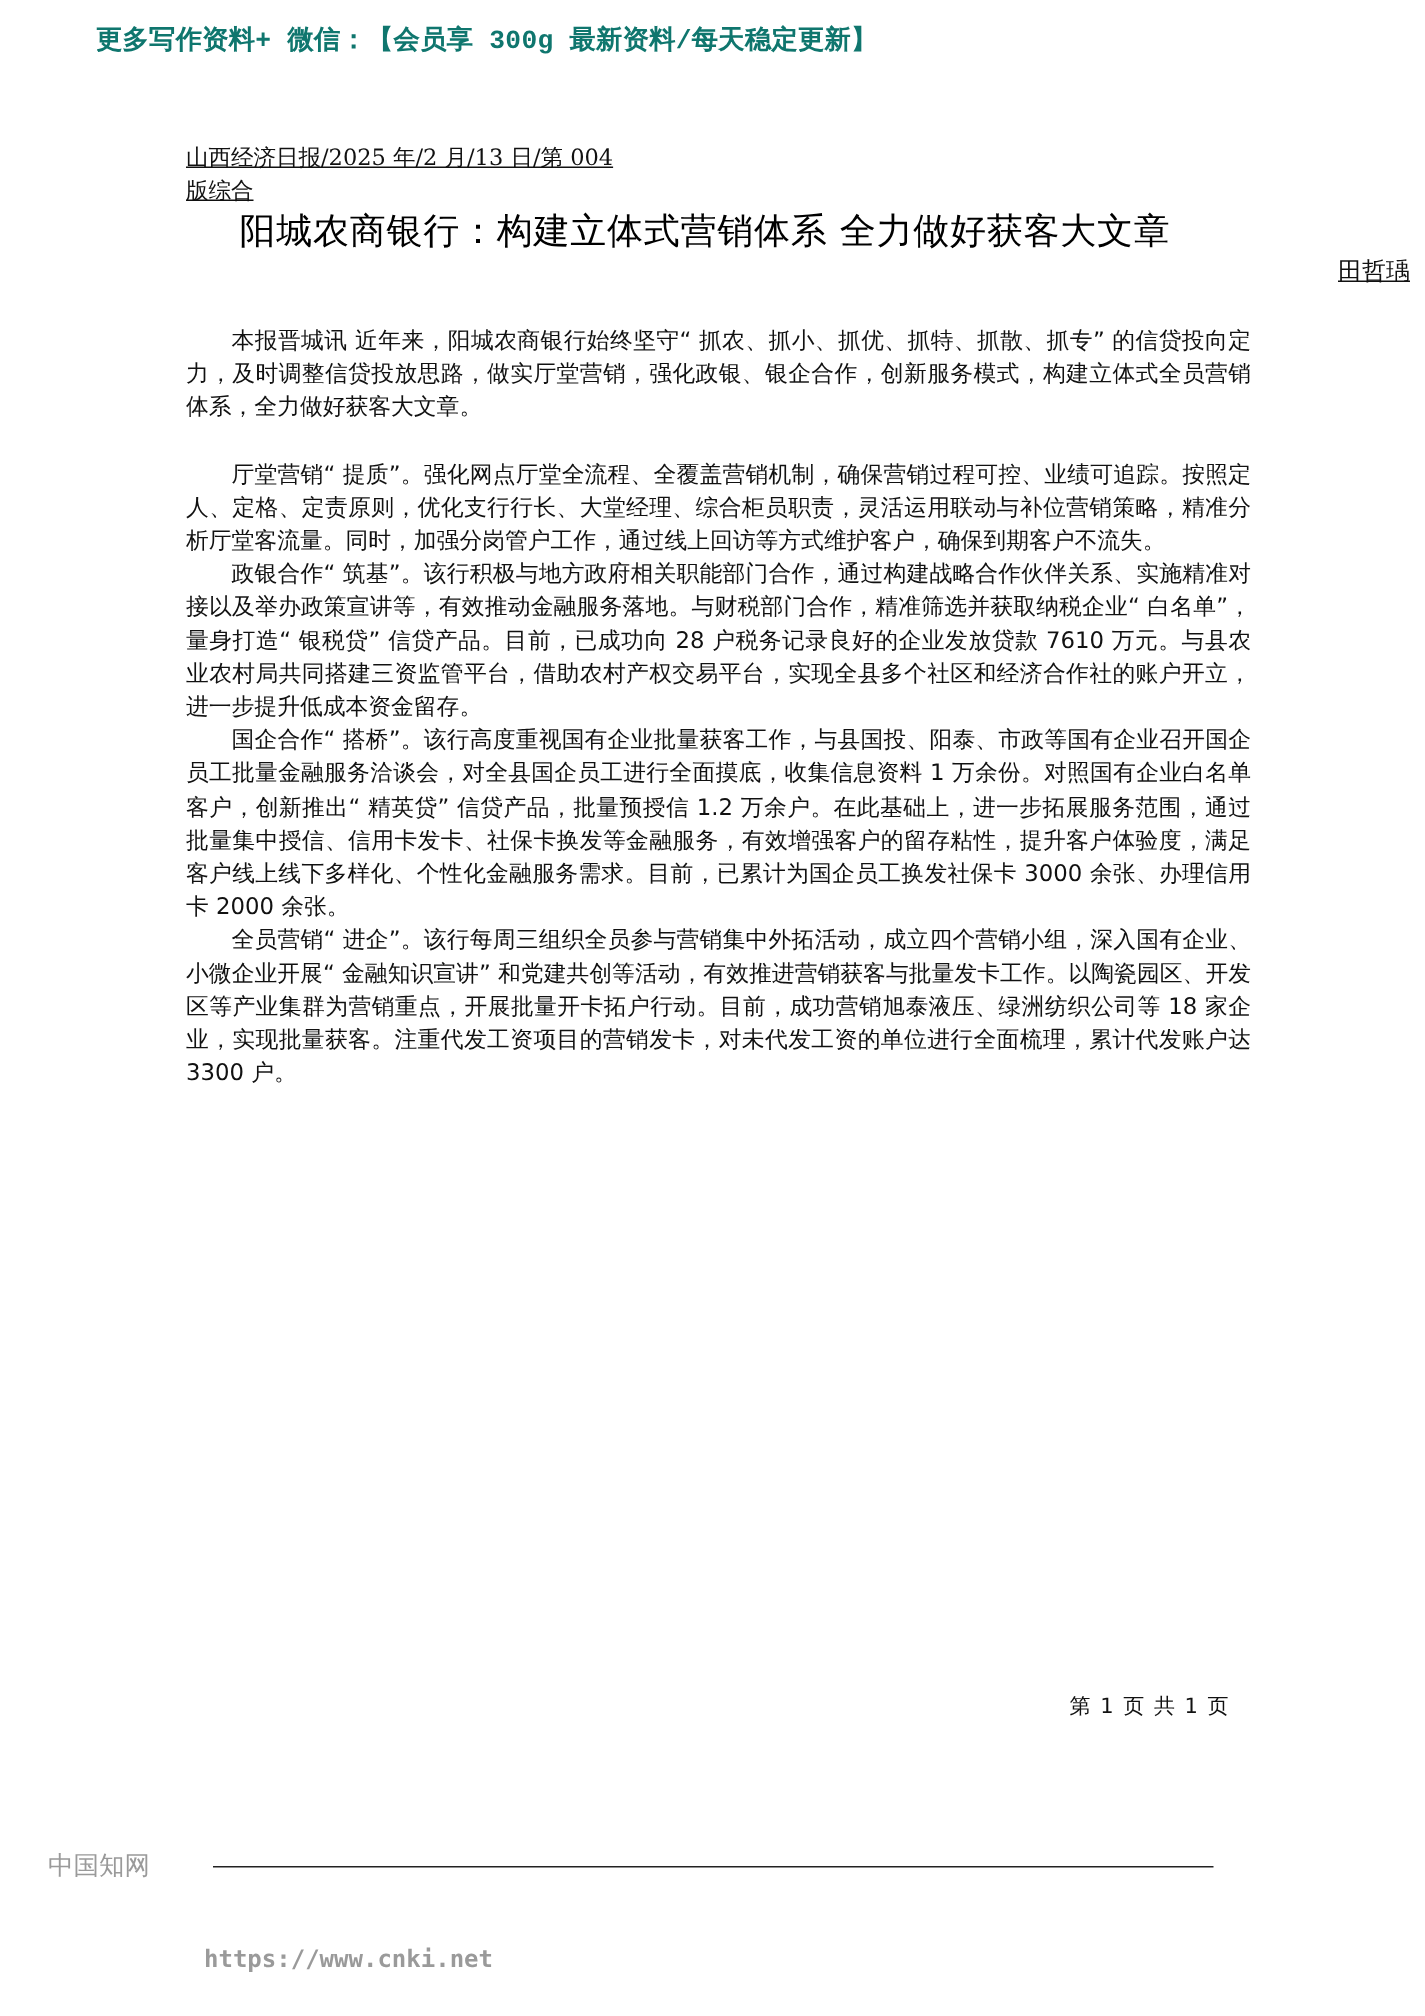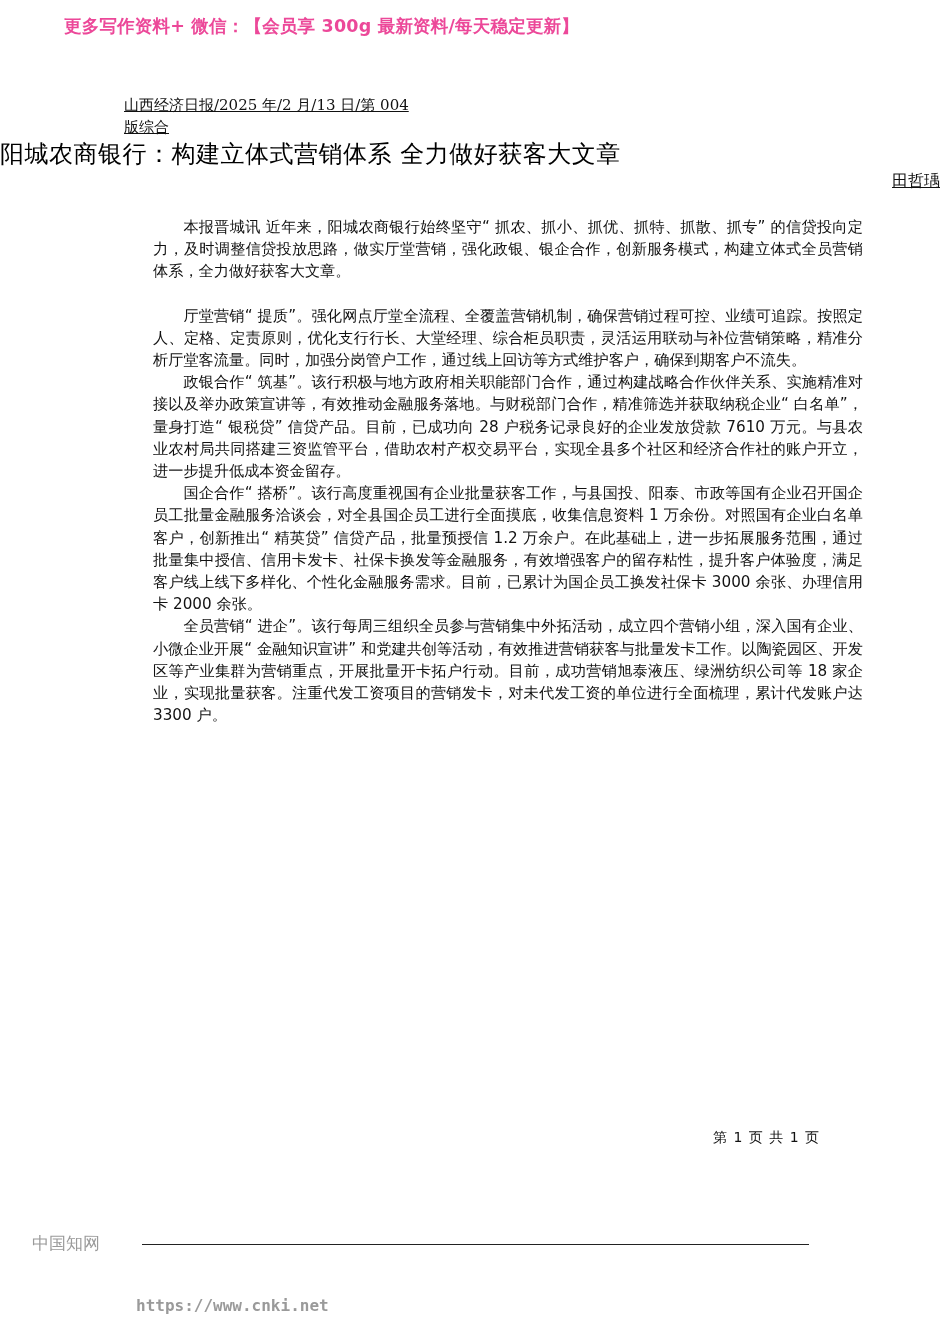--- a/index.html
+++ b/index.html
@@ -1,21 +1,21 @@
 <!DOCTYPE html>
 <html><head>
   <meta charset="utf-8">
   <style>
     html, body { margin: 0; padding: 0; background: #ffffff; }
     body { width: 950px; height: 1344px; position: relative; overflow: hidden; font-family: "DejaVu Sans", sans-serif; color: #111; }
-    .promo { position: absolute; left: 64px; top: 14px; font-size: 17.5px; color: #ec4899; letter-spacing: 0.2px; white-space: nowrap; font-weight: bold; }
+    .promo { position: absolute; left: 64px; top: 14px; font-size: 17.5px; color: #0f766e; letter-spacing: 0.2px; white-space: nowrap; font-weight: bold; font-family: Liberation Mono, monospace; }
     .source { position: absolute; left: 124px; top: 94px; font-size: 15px; line-height: 22px; font-family: "DejaVu Serif", serif; width: 300px; text-decoration: underline; }
-    .title { position: absolute; left: 0; width: 940px; top: 138px; font-size: 24px; letter-spacing: 0.5px; color: #000; }
+    .title { position: absolute; left: 0; width: 940px; top: 138px; text-align: center; font-size: 24px; letter-spacing: 0.5px; color: #000; }
     .author { position: absolute; left: 0; width: 940px; top: 171px; text-align: right; font-size: 16px; text-decoration: underline; }
-    .body { position: absolute; left: 124px; top: 216px; width: 710px; font-size: 15.2px; line-height: 22.2px; text-align: justify; margin-left: 29px; }
+    .body { position: absolute; left: 124px; top: 216px; width: 710px; font-size: 15.2px; line-height: 22.2px; text-align: justify; }
     .body p { margin: 0; text-indent: 2em; }
     .body p.gap { margin-top: 22px; }
     .pager { position: absolute; left: 713px; top: 1129px; font-size: 14px; letter-spacing: 1px; }
     .rule { position: absolute; left: 142px; top: 1244px; width: 667px; height: 1px; background: #222; }
     .cnki { position: absolute; left: 32px; top: 1232px; font-size: 17px; color: #9a9a9a; font-family: "DejaVu Serif", serif; }
     .cnki-url { position: absolute; left: 136px; top: 1296px; font-size: 16px; color: #9a9a9a; font-family: "DejaVu Sans Mono", monospace; font-weight: bold; }
   </style>
 </head>
 <body>
 

